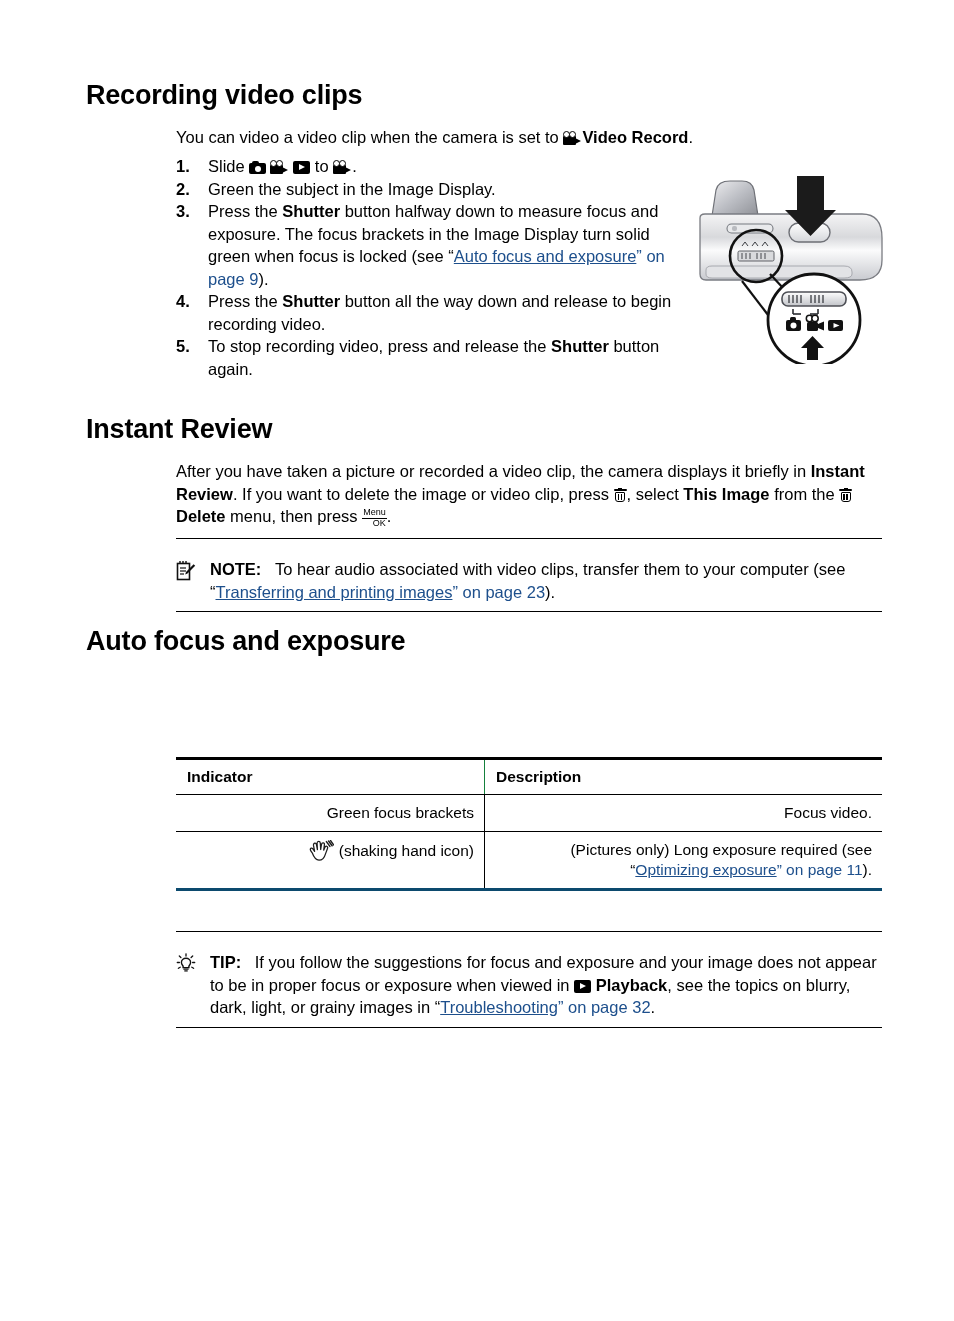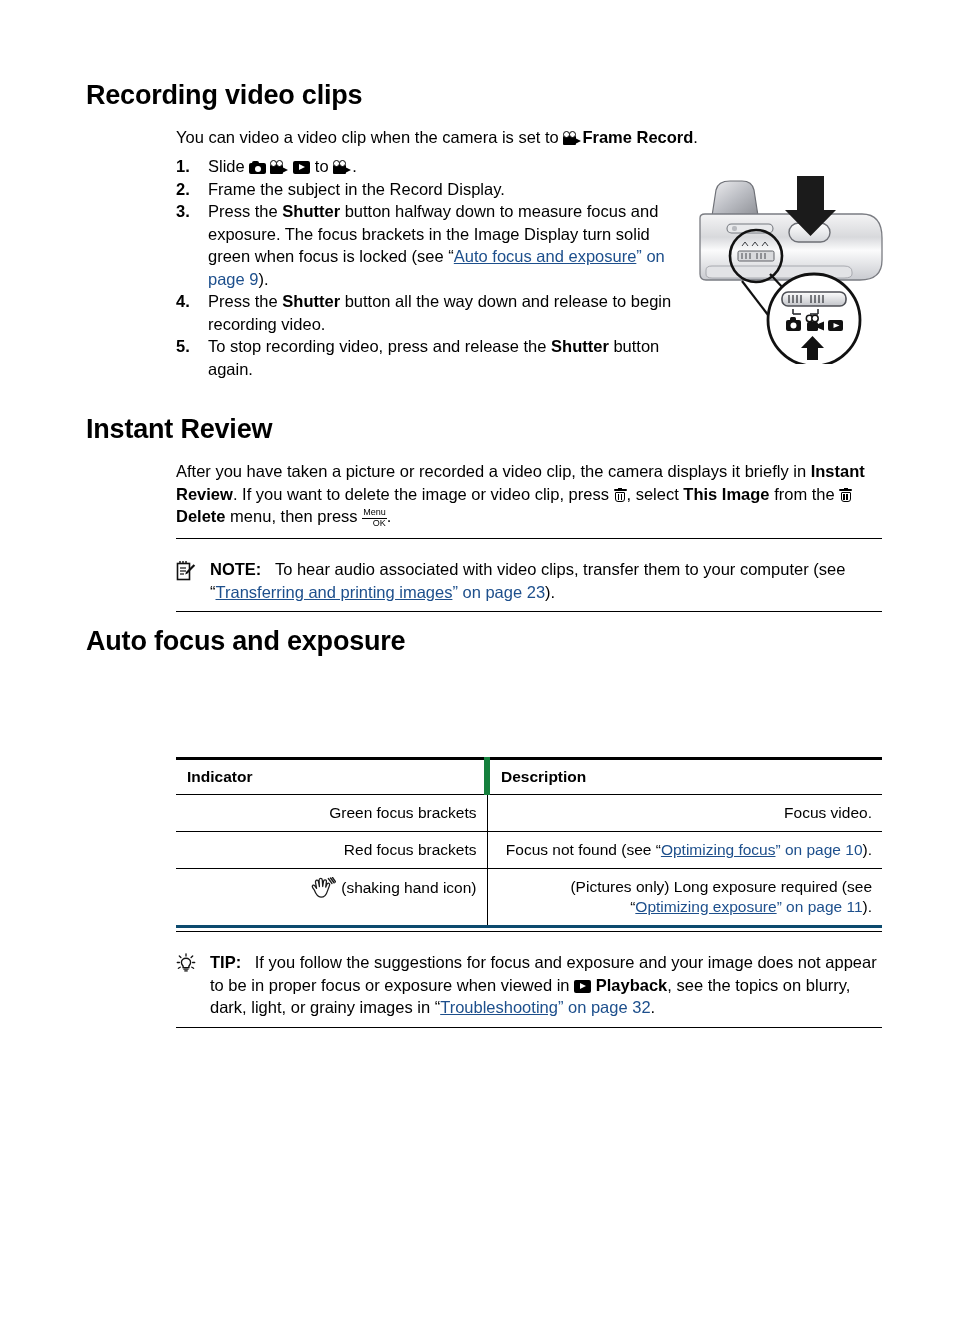--- a/index.html
+++ b/index.html
@@ -219,21 +219,21 @@
   table.indicators tbody td {
     padding: 8px 10px 8px 11px;
     border-bottom: 1px solid #000;
     vertical-align: top;
     text-align: right;
   }
   table.indicators tbody tr:last-child td {
     border-bottom: 3px solid #0c4a6e;
   }
   table.indicators .col-ind { width: 287px; border-right: 1px solid #000; }
-  table.indicators thead .col-ind { border-right: 6px solid #15803d; }
+  table.indicators thead .col-ind { border-right: 1px solid #15803d; }
 
   
   .footer {
     position: absolute;
     top: 1328px;
     right: 72px;
     font-size: 20px;
     white-space: nowrap;
   }
   .footer .ftitle { margin-right: 38px; }
@@ -248,31 +248,31 @@
   }
 </style>
 </head>
 <body>
 
 <div class="page">
 
   <h1 class="sec-title" id="h-recording">Recording video clips</h1>
 
   <div class="body-block" id="rec-intro" style="left:176px; top:126px; width:710px;">
-    <span>You can video a video clip when the camera is set to </span><span class="ic ic-video"><span class="body"></span><span class="lens"></span><span class="r1"></span><span class="r2"></span></span><span class="bold">Frame Record</span><span>.</span>
+    <span>You can video a video clip when the camera is set to </span><span class="ic ic-video"><span class="body"></span><span class="lens"></span><span class="r1"></span><span class="r2"></span></span><span class="bold">Video Record</span><span>.</span>
   </div>
 
   <ol class="steps">
 
     <li>
       <span class="num">1.</span><span>Slide </span><span class="ic ic-cam"><span class="cbody"></span><span class="chump"></span><span class="clens"></span></span><span style="display:inline-block;width:4px"></span><span class="ic ic-video"><span class="body"></span><span class="lens"></span><span class="r1"></span><span class="r2"></span></span><span style="display:inline-block;width:4px"></span><span class="ic ic-play"><span class="pbox"></span><span class="ptri"></span></span><span> to </span><span class="ic ic-video"><span class="body"></span><span class="lens"></span><span class="r1"></span><span class="r2"></span></span><span>.</span>
     </li>
 
     <li>
-      <span class="num">2.</span><span>Frame the subject in the Record Display.</span>
+      <span class="num">2.</span><span>Green the subject in the Image Display.</span>
     </li>
 
     <li>
       <span class="num">3.</span><span>Press the </span><span class="bold">Shutter</span><span> button halfway down to measure focus and exposure. The focus brackets in the Image Display turn solid green when focus is locked (see “</span><a href="#" class="doclink">Auto focus and exposure</a><span class="linkplain">” on page 9</span><span>).</span>
     </li>
 
     <li>
       <span class="num">4.</span><span>Press the </span><span class="bold">Shutter</span><span> button all the way down and release to begin recording video.</span>
     </li>
 
@@ -417,26 +417,20 @@
     </thead>
     <tbody>
 
       <tr>
         <td class="col-ind">Green focus brackets</td>
         <td>
           <span>Focus video.</span>
         </td>
       </tr>
 
-      <tr>
-        <td class="col-ind">Red focus brackets</td>
-        <td>
-          <span>Focus not found (see “</span><a href="#" class="doclink">Optimizing focus</a><span class="linkplain">” on page 10</span><span>).</span>
-        </td>
-      </tr>
 
       <tr>
         <td class="col-ind">
           <span class="ic-hand">
             <svg width="26" height="22" viewBox="0 0 26 22" xmlns="http://www.w3.org/2000/svg">
               <path d="M4.2 12.8 C3 11.4 2 9.6 2.4 8.8 C3 7.6 4.4 8.2 5.2 9.4 L6.6 11.4 L5.5 5.4 C5.3 4.1 5.9 3.3 6.9 3.2 C7.8 3.1 8.3 3.8 8.5 4.8 L9.4 9.6 L9.1 3.2 C9.1 2 9.8 1.3 10.7 1.3 C11.6 1.3 12.2 2 12.3 3.1 L12.7 9.5 L13.5 4.3 C13.7 3.2 14.4 2.7 15.2 2.8 C16.1 2.9 16.6 3.7 16.4 4.8 L15.7 10.2 L16.9 7.3 C17.3 6.3 18.1 6 18.8 6.3 C19.6 6.6 19.9 7.5 19.5 8.5 L17.4 14.1 C16.4 17.8 14.3 20.2 11 20.2 C8 20.2 6.2 18.2 4.2 12.8 Z" fill="#ffffff" stroke="#1c1c1c" stroke-width="1.25" stroke-linejoin="round"></path>
               <g stroke="#1c1c1c" stroke-width="1.5" stroke-linecap="round">
                 <line x1="18.4" y1="1.6" x2="21.9" y2="6.4"></line>
                 <line x1="20.6" y1="1.0" x2="24.1" y2="5.8"></line>
                 <line x1="22.6" y1="0.6" x2="25.6" y2="4.9"></line>

